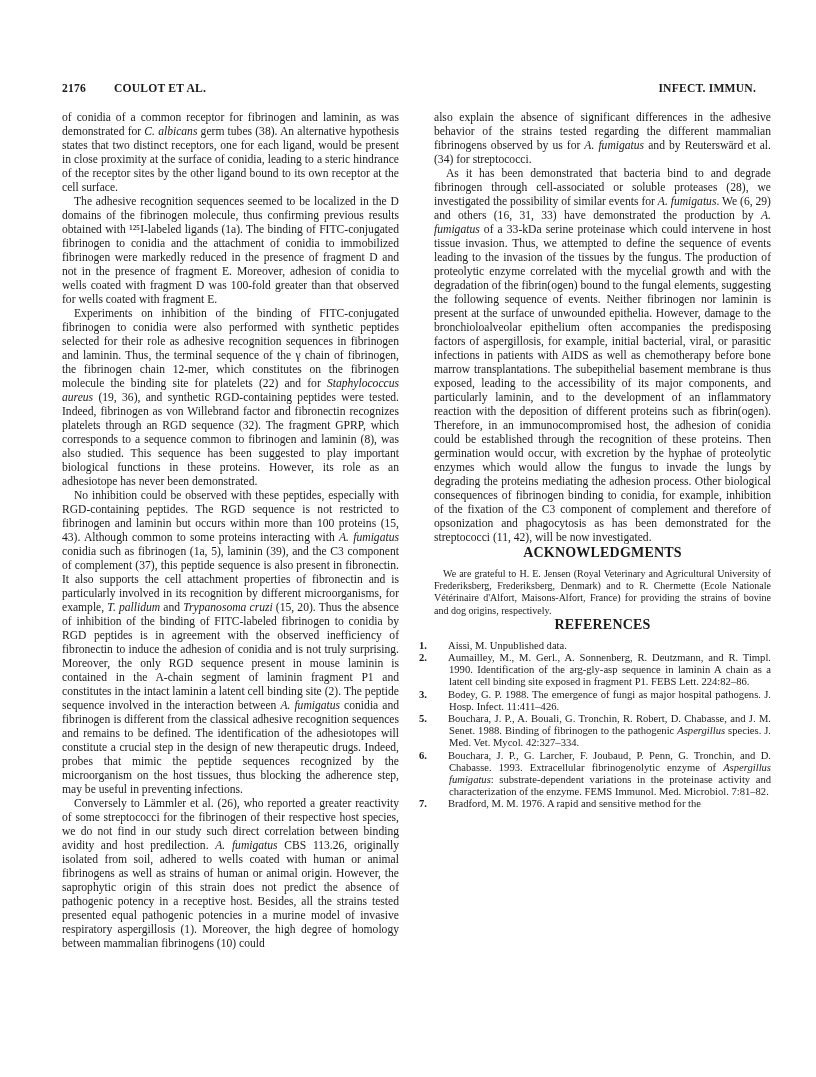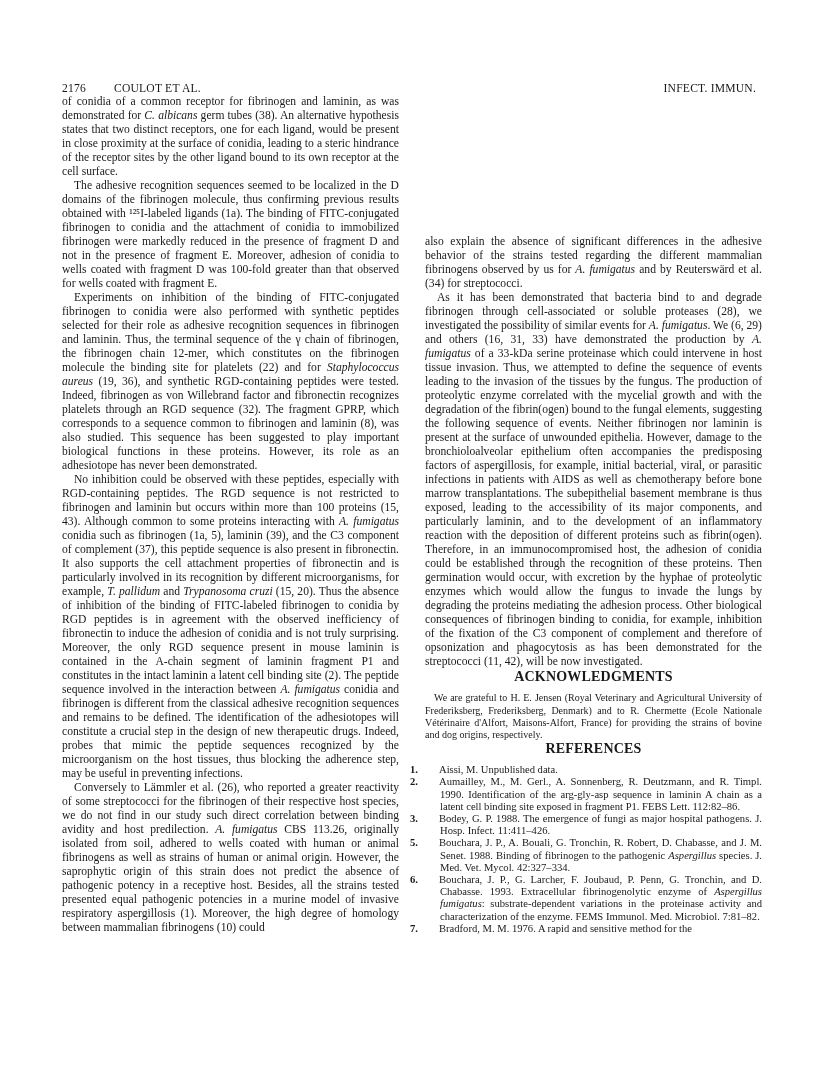--- a/index.html
+++ b/index.html
@@ -18,27 +18,27 @@
     padding: 82px 60px 28px 62px;
     overflow: hidden;
     font-family: "Liberation Serif", "DejaVu Serif", serif;
   }
   .running-head {
     display: flex;
     justify-content: space-between;
     align-items: center;
     font-size: 11.6px;
     letter-spacing: 0.2px;
-    margin-bottom: 0;
+    margin-bottom: 16px;
+    font-weight: bold;
   }
   .rh-left .page-num { margin-right: 28px; }
   .columns {
     display: flex;
-    gap: 26px;
-    align-items: flex-end;
+    gap: 35px;
   }
   .col {
     width: 337px;
     flex: 0 0 337px;
   }
   .body-p {
     margin: 0;
     font-size: 11.6px;
     line-height: 14px;
     text-align: justify;
@@ -105,21 +105,21 @@
     <section class="col">
       <p class="body-p cont">also explain the absence of significant differences in the adhesive behavior of the strains tested regarding the different mammalian fibrinogens observed by us for <i>A. fumigatus</i> and by Reuterswärd et al. (34) for streptococci.</p>
       <p class="body-p">As it has been demonstrated that bacteria bind to and degrade fibrinogen through cell-associated or soluble proteases (28), we investigated the possibility of similar events for <i>A. fumigatus</i>. We (6, 29) and others (16, 31, 33) have demonstrated the production by <i>A. fumigatus</i> of a 33-kDa serine proteinase which could intervene in host tissue invasion. Thus, we attempted to define the sequence of events leading to the invasion of the tissues by the fungus. The production of proteolytic enzyme correlated with the mycelial growth and with the degradation of the fibrin(ogen) bound to the fungal elements, suggesting the following sequence of events. Neither fibrinogen nor laminin is present at the surface of unwounded epithelia. However, damage to the bronchioloalveolar epithelium often accompanies the predisposing factors of aspergillosis, for example, initial bacterial, viral, or parasitic infections in patients with AIDS as well as chemotherapy before bone marrow transplantations. The subepithelial basement membrane is thus exposed, leading to the accessibility of its major components, and particularly laminin, and to the development of an inflammatory reaction with the deposition of different proteins such as fibrin(ogen). Therefore, in an immunocompromised host, the adhesion of conidia could be established through the recognition of these proteins. Then germination would occur, with excretion by the hyphae of proteolytic enzymes which would allow the fungus to invade the lungs by degrading the proteins mediating the adhesion process. Other biological consequences of fibrinogen binding to conidia, for example, inhibition of the fixation of the C3 component of complement and therefore of opsonization and phagocytosis as has been demonstrated for the streptococci (11, 42), will be now investigated.</p>
 
       <h2 class="sec-head">ACKNOWLEDGMENTS</h2>
       <p class="small-p">We are grateful to H. E. Jensen (Royal Veterinary and Agricultural University of Frederiksberg, Frederiksberg, Denmark) and to R. Chermette (Ecole Nationale Vétérinaire d'Alfort, Maisons-Alfort, France) for providing the strains of bovine and dog origins, respectively.</p>
 
       <h2 class="sec-head">REFERENCES</h2>
 
       <div class="ref"><span class="ref-label">1.</span><span><b>Aissi, M.</b> Unpublished data.</span></div>
-      <div class="ref"><span class="ref-label">2.</span><span><b>Aumailley, M., M. Gerl., A. Sonnenberg, R. Deutzmann, and R. Timpl.</b> 1990. Identification of the arg-gly-asp sequence in laminin A chain as a latent cell binding site exposed in fragment P1. FEBS Lett. <b>112</b>:82–86.</span></div>
+      <div class="ref"><span class="ref-label">2.</span><span><b>Aumailley, M., M. Gerl., A. Sonnenberg, R. Deutzmann, and R. Timpl.</b> 1990. Identification of the arg-gly-asp sequence in laminin A chain as a latent cell binding site exposed in fragment P1. FEBS Lett. <b>224</b>:82–86.</span></div>
       <div class="ref"><span class="ref-label">3.</span><span><b>Bodey, G. P.</b> 1988. The emergence of fungi as major hospital pathogens. J. Hosp. Infect. <b>11</b>:411–426.</span></div>
       <div class="ref"><span class="ref-label">5.</span><span><b>Bouchara, J. P., A. Bouali, G. Tronchin, R. Robert, D. Chabasse, and J. M. Senet.</b> 1988. Binding of fibrinogen to the pathogenic <i>Aspergillus</i> species. J. Med. Vet. Mycol. <b>42</b>:327–334.</span></div>
       <div class="ref"><span class="ref-label">6.</span><span><b>Bouchara, J. P., G. Larcher, F. Joubaud, P. Penn, G. Tronchin, and D. Chabasse.</b> 1993. Extracellular fibrinogenolytic enzyme of <i>Aspergillus fumigatus</i>: substrate-dependent variations in the proteinase activity and characterization of the enzyme. FEMS Immunol. Med. Microbiol. <b>7</b>:81–82.</span></div>
       <div class="ref"><span class="ref-label">7.</span><span><b>Bradford, M. M.</b> 1976. A rapid and sensitive method for the</span></div>
     </section>
 
   </main>
 </div>
 
 </body></html>

